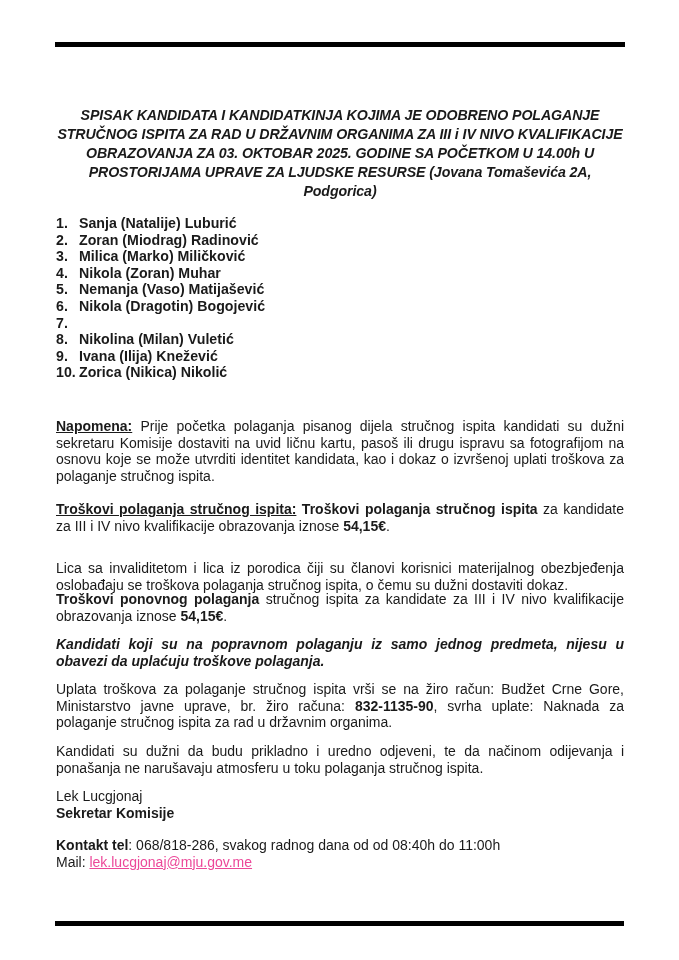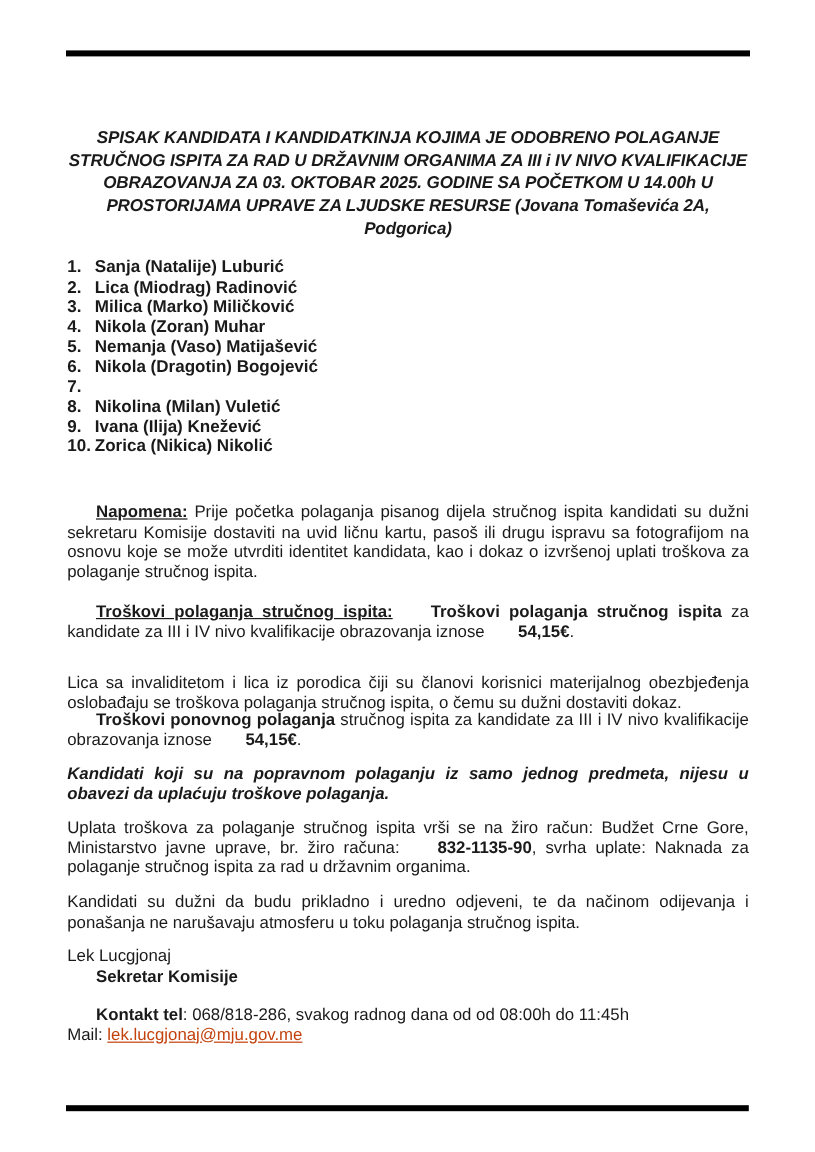--- a/index.html
+++ b/index.html
@@ -20,39 +20,39 @@
     position: absolute; left: 56px; top: 215px; margin: 0; padding: 0;
     list-style: none; font-weight: bold; font-size: 14.2px; line-height: 16.6px;
   }
   ol.candidates li { display: flex; }
   ol.candidates .num { display: inline-block; width: 23px; }
   .body-text {
     position: absolute; left: 56px; width: 568px;
     font-size: 14px; line-height: 16.6px; text-align: justify;
   }
   .u { text-decoration: underline; }
-  b { font-weight: bold; margin-left: 24px; }
-  a.mail { color: #c2410c; text-decoration: underline; }
+  b { font-weight: bold; }
+  a.mail { color: #ec4899; text-decoration: underline; }
   p { margin: 0; }
 </style>
 </head>
 <body>
 
 <div class="rule top"></div>
 
 <div class="title"><span>SPISAK KANDIDATA I KANDIDATKINJA KOJIMA JE ODOBRENO POLAGANJE STRUČNOG ISPITA ZA RAD U DRŽAVNIM ORGANIMA ZA III i IV NIVO KVALIFIKACIJE OBRAZOVANJA ZA 03. OKTOBAR 2025. GODINE SA POČETKOM U 14.00h U PROSTORIJAMA UPRAVE ZA LJUDSKE RESURSE</span><span class="title-normal"> (Jovana Tomaševića 2A, Podgorica)</span></div>
 
 <ol class="candidates">
   <li>
       <span class="num">1.</span>
       <span>Sanja (Natalije) Luburić</span>
     </li>
   <li>
       <span class="num">2.</span>
-      <span>Lica (Miodrag) Radinović</span>
+      <span>Zoran (Miodrag) Radinović</span>
     </li>
   <li>
       <span class="num">3.</span>
       <span>Milica (Marko) Miličković</span>
     </li>
   <li>
       <span class="num">4.</span>
       <span>Nikola (Zoran) Muhar</span>
     </li>
   <li>
@@ -93,17 +93,17 @@
 <p class="body-text" style="top:681px;"><span>Uplata troškova za polaganje stručnog ispita vrši se na žiro račun: Budžet Crne Gore, Ministarstvo javne uprave, br. žiro računa: </span><b>832-1135-90</b><span>, svrha uplate: Naknada za polaganje stručnog ispita za rad u državnim organima.</span></p>
 
 <p class="body-text" style="top:743px;">Kandidati su dužni da budu prikladno i uredno odjeveni, te da načinom odijevanja i ponašanja ne narušavaju atmosferu u toku polaganja stručnog ispita.</p>
 
 <div class="body-text" style="top:788px; text-align:left;">
   <div>Lek Lucgjonaj</div>
   <div><b>Sekretar Komisije</b></div>
 </div>
 
 <div class="body-text" style="top:837px; text-align:left;">
-  <div><b>Kontakt tel</b><span>: 068/818-286, svakog radnog dana od od 08:00h do 11:45h</span></div>
+  <div><b>Kontakt tel</b><span>: 068/818-286, svakog radnog dana od od 08:40h do 11:00h</span></div>
   <div><span>Mail: </span><a class="mail">lek.lucgjonaj@mju.gov.me</a></div>
 </div>
 
 <div class="rule bottom"></div>
 
 </body></html>

